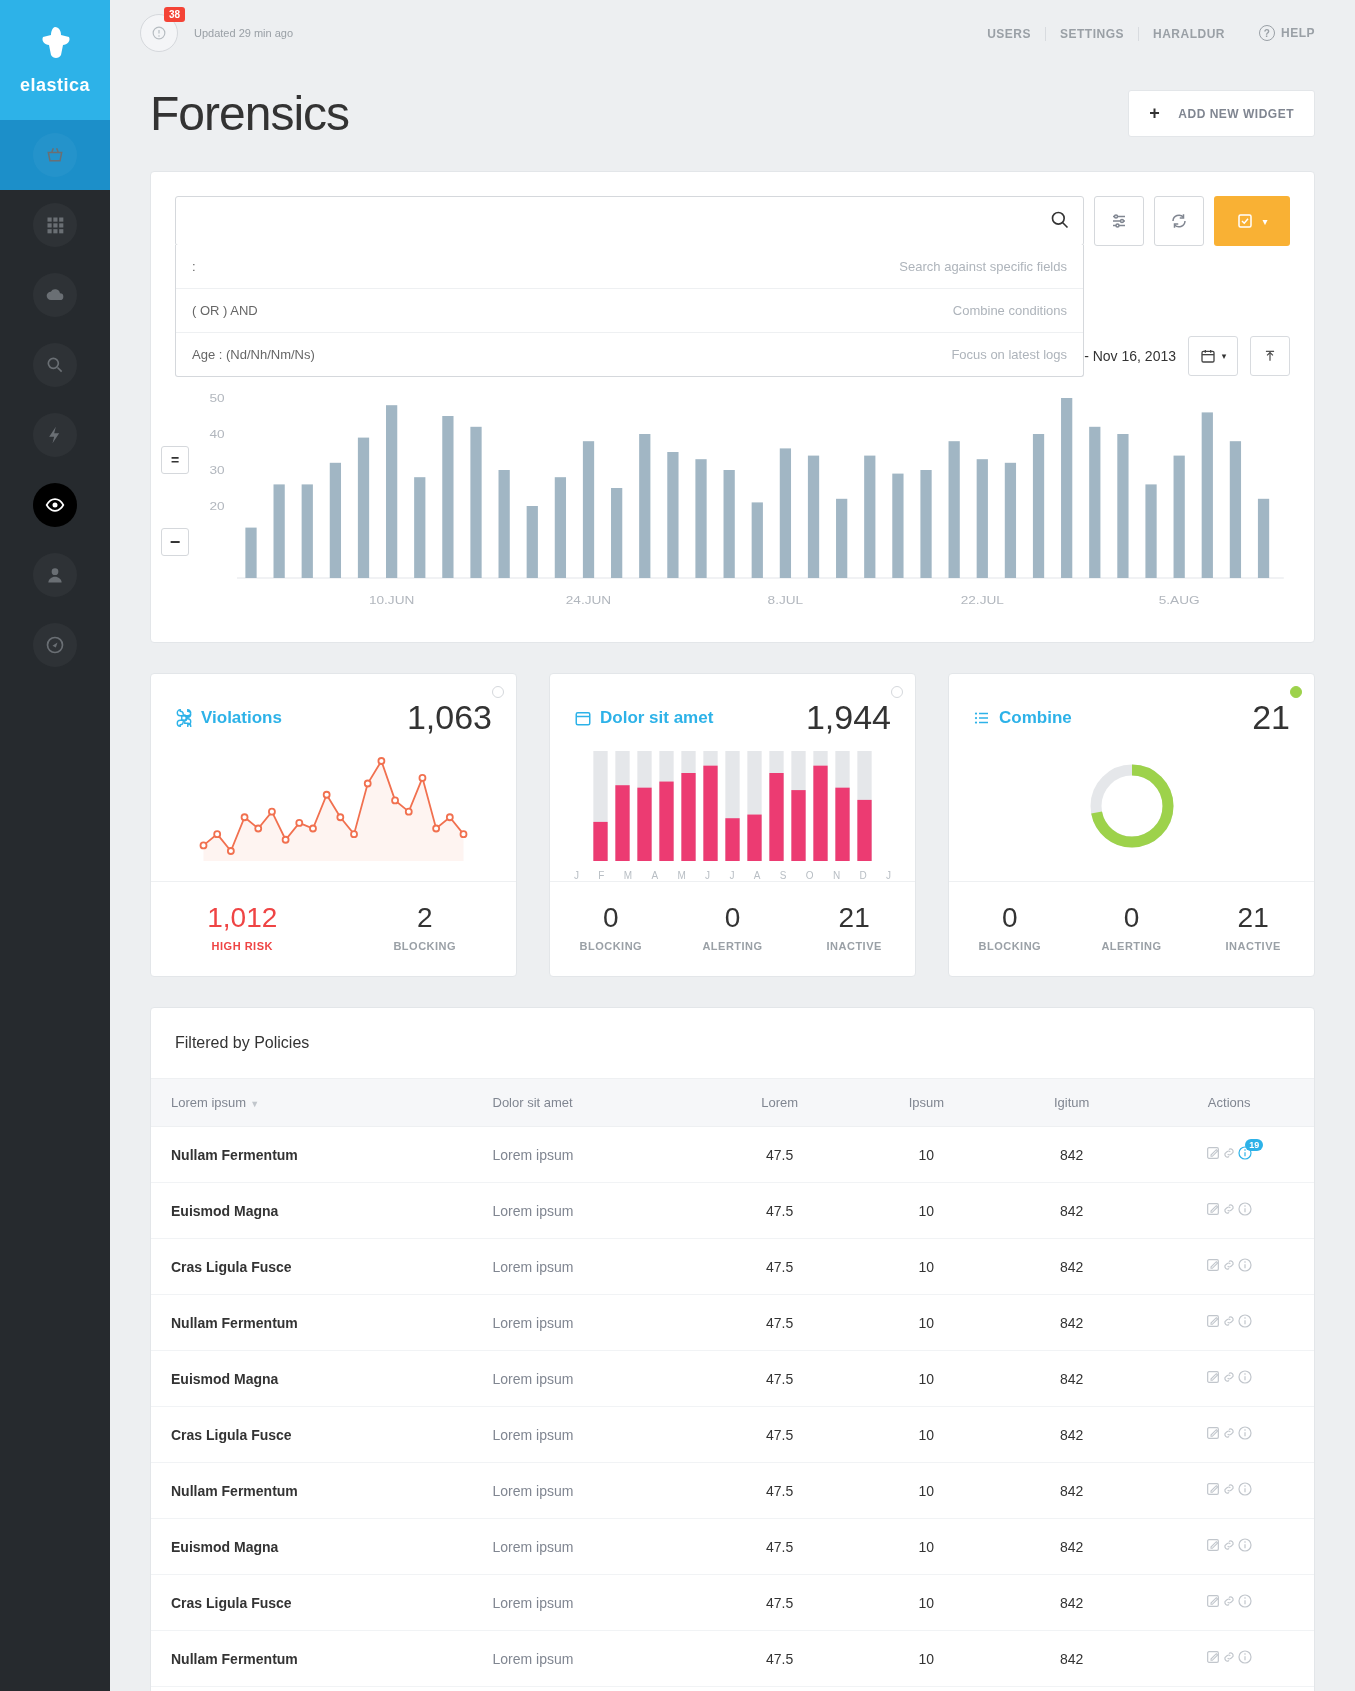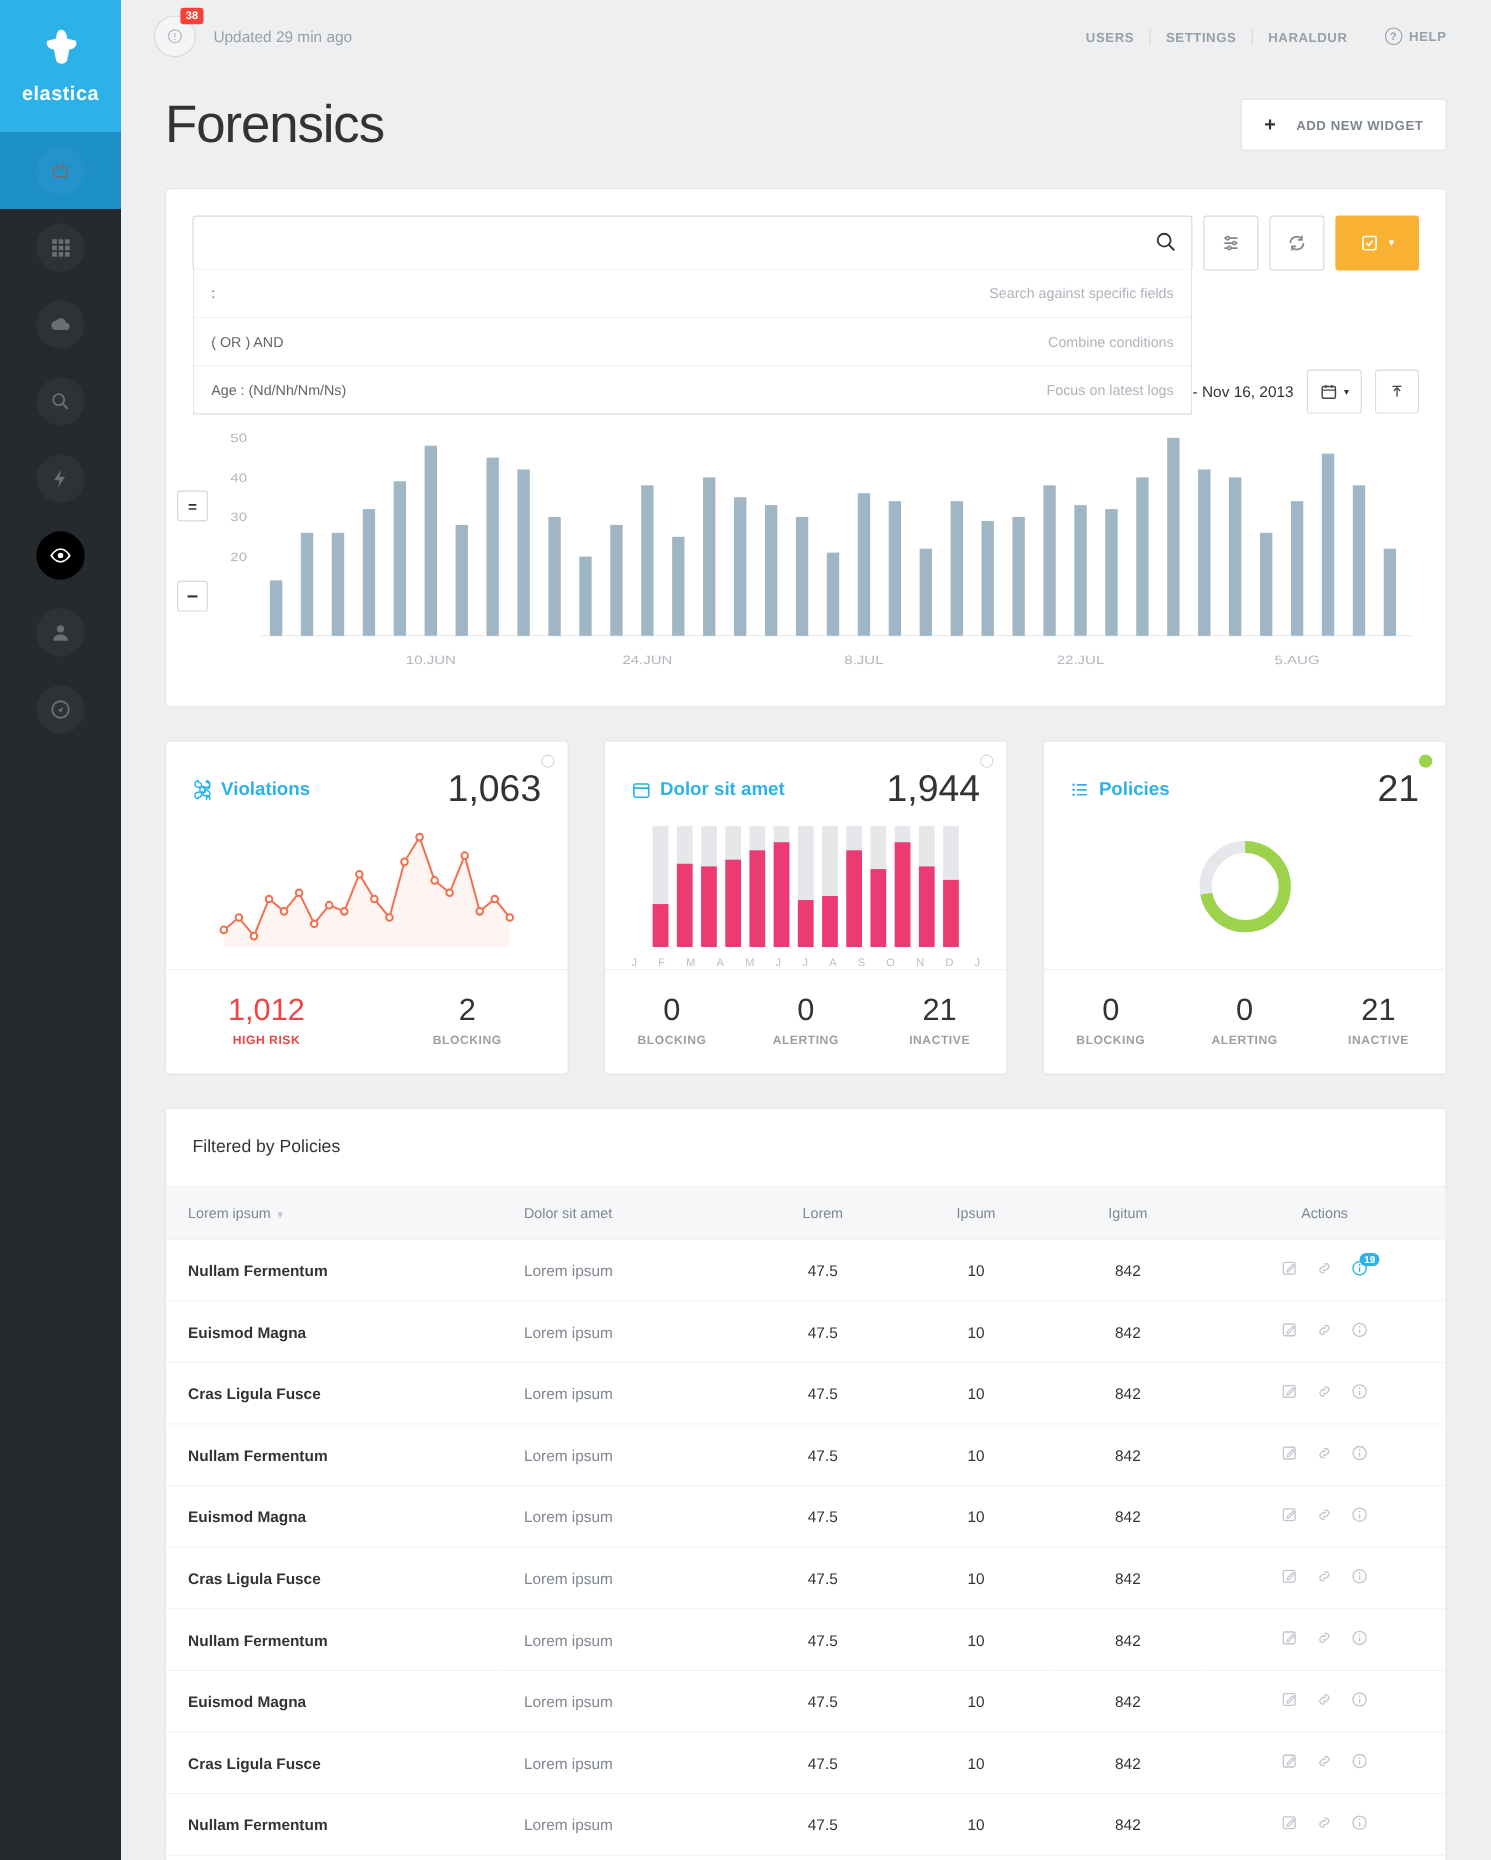--- a/index.html
+++ b/index.html
@@ -15,21 +15,21 @@
 .side-item.active-primary { background: #1c8fc9; }
 .side-item-circle { width: 44px; height: 44px; border-radius: 50%; background: rgba(255,255,255,0.04); display: flex; align-items: center; justify-content: center; color: #6a6f74; }
 .side-item.current .side-item-circle { background: #000; color: #fff; }
 .side-icon { width: 20px; height: 20px; }
 
 
 .main { flex: 1; min-width: 0; }
 .topbar { display: flex; align-items: center; padding: 14px 40px 14px 30px; }
 .notif-circle { width: 38px; height: 38px; border: 1px solid #d5d8dc; border-radius: 50%; display: flex; align-items: center; justify-content: center; background: #f4f5f7; position: relative; color: #b6bcc1; cursor: pointer; }
 .notif-badge { position: absolute; top: -8px; right: -8px; background: #f44336; color: #fff; font-size: 10px; font-weight: 700; border-radius: 3px; padding: 2px 5px; }
-.updated { margin-left: 16px; color: #9aa0a6; font-size: 14px; }
+.updated { margin-left: 16px; color: #9aa0a6; font-size: 11px; }
 .topbar-spacer { flex: 1; }
 .top-link { color: #9aa0a6; font-size: 12px; font-weight: 700; letter-spacing: 0.5px; padding: 0 14px; border-right: 1px solid #d8dbdf; cursor: pointer; }
 .top-link:last-of-type { border-right: none; }
 .help-link { display: flex; align-items: center; color: #9aa0a6; font-size: 12px; font-weight: 700; letter-spacing: 0.5px; margin-left: 20px; cursor: pointer; }
 .help-icon { width: 16px; height: 16px; border: 1.5px solid #9aa0a6; border-radius: 50%; display: flex; align-items: center; justify-content: center; font-size: 10px; margin-right: 6px; }
 
 .content { padding: 0 40px 40px; }
 .page-header { display: flex; align-items: center; padding: 20px 0 30px; }
 .page-title { font-size: 48px; font-weight: 100; color: #333; letter-spacing: -1px; }
 .add-widget { margin-left: auto; background: #fff; border: 1px solid #e3e6e9; border-radius: 3px; padding: 12px 20px; display: flex; align-items: center; font-size: 12px; font-weight: 700; letter-spacing: 0.5px; color: #808691; cursor: pointer; }
@@ -85,21 +85,21 @@
 .table-panel { background: #fff; border: 1px solid #e3e6e9; border-radius: 4px; }
 .table-title { padding: 26px 24px; font-size: 16px; color: #333; }
 table { width: 100%; border-collapse: collapse; }
 th { background: #f6f7f9; padding: 16px 20px; text-align: left; font-weight: 400; font-size: 13px; color: #808691; border-top: 1px solid #eef0f2; border-bottom: 1px solid #eef0f2; }
 th.center, td.center { text-align: center; }
 th .sort-caret { font-size: 9px; margin-left: 4px; color: #c1c6cc; }
 td { padding: 18px 20px; border-bottom: 1px solid #f1f3f5; font-size: 14px; }
 td.name-cell { font-weight: 700; color: #333; }
 td.text-cell { color: #808691; }
 td.num-cell { color: #333; text-align: center; }
-.actions { display: flex; gap: 16px; justify-content: center; align-items: center; text-decoration: underline; }
+.actions { display: flex; gap: 0; justify-content: center; align-items: center; text-decoration: underline; }
 .action-ic { color: #c1c6cc; cursor: pointer; position: relative; }
 .action-ic.blue { color: #2db2e8; }
 .action-badge { position: absolute; top: -6px; right: -10px; background: #2db2e8; color: #fff; font-size: 9px; border-radius: 8px; padding: 1px 4px; font-weight: 700; }
 </style>
 </head>
 <body>
 
 <div class="app">
   <aside class="sidebar">
     <div class="logo">
@@ -457,21 +457,21 @@
             <div class="card-head">
               <div class="card-title">
                 <svg class="card-title-icon" viewBox="0 0 24 24">
                   <line x1="8" y1="6" x2="20" y2="6" stroke="currentColor" stroke-width="2"></line>
                   <line x1="8" y1="12" x2="20" y2="12" stroke="currentColor" stroke-width="2"></line>
                   <line x1="8" y1="18" x2="20" y2="18" stroke="currentColor" stroke-width="2"></line>
                   <circle cx="4" cy="6" r="1.5" fill="currentColor"></circle>
                   <circle cx="4" cy="12" r="1.5" fill="currentColor"></circle>
                   <circle cx="4" cy="18" r="1.5" fill="currentColor"></circle>
                 </svg>
-                <span>Policies</span>
+                <span>Combine</span>
               </div>
               <div class="card-value">21</div>
             </div>
             <div class="card-body">
               <div class="donut-wrap">
                 <svg width="90" height="90" viewBox="0 0 90 90">
                   <circle cx="45" cy="45" r="36" fill="none" stroke="#e5e7ea" stroke-width="11"></circle>
                   <circle cx="45" cy="45" r="36" fill="none" stroke="#9dd24b" stroke-width="11" stroke-dasharray="226.1946710584651" stroke-dashoffset="63.33450789637023" transform="rotate(-90 45 45)"></circle>
                 </svg>
               </div>

